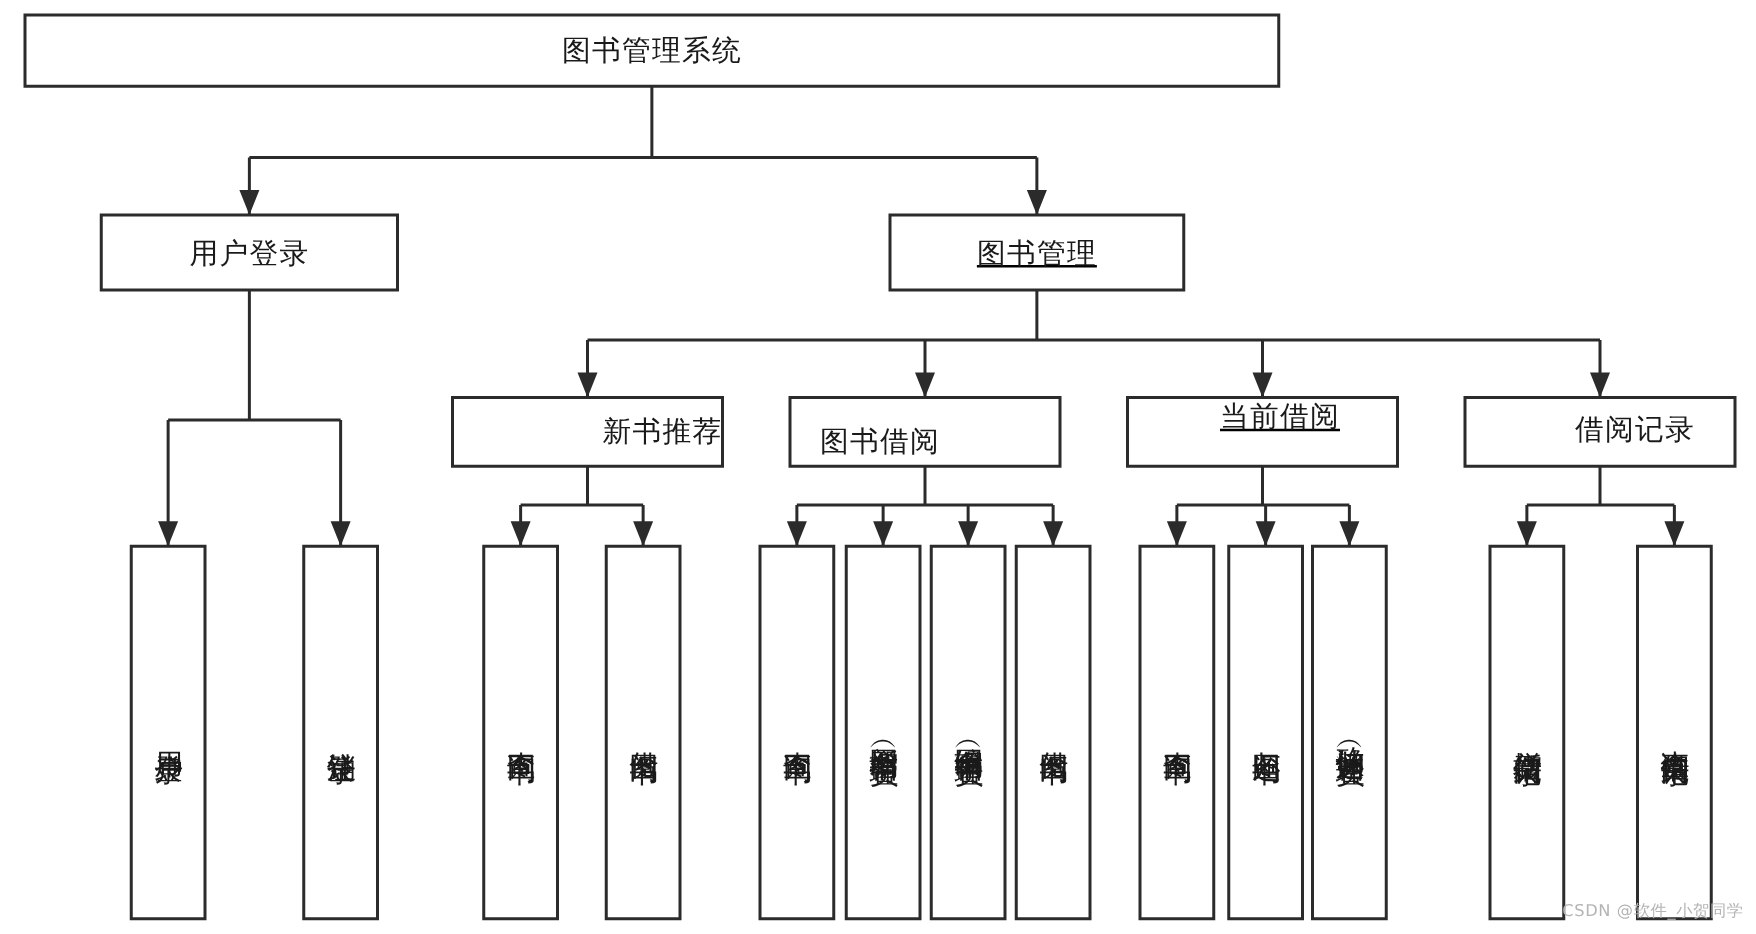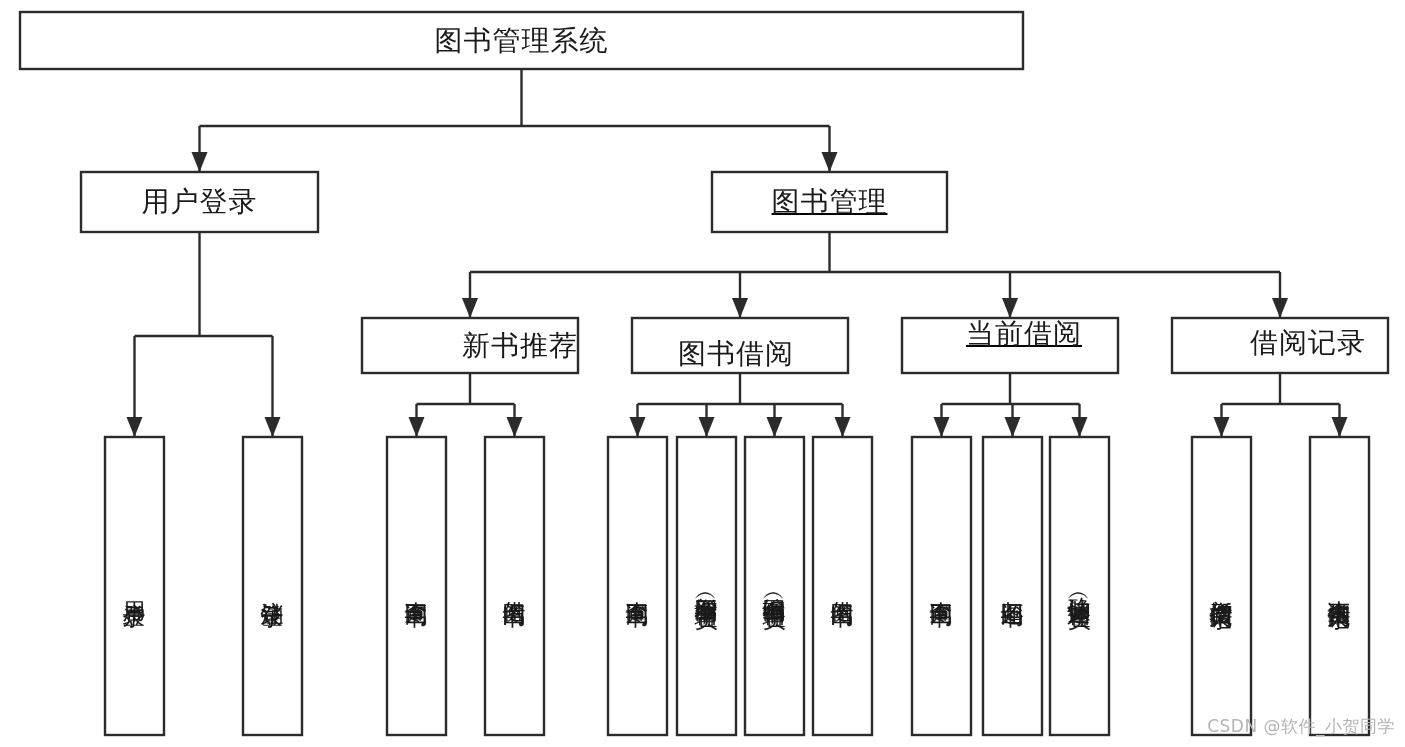--- a/index.html
+++ b/index.html
@@ -60,31 +60,31 @@
   }
   .hlabel-wrap {
     position: absolute;
     display: flex;
     align-items: center;
     justify-content: center;
     pointer-events: none;
   }
   .hlabel-wrap span {
     font-family: "DejaVu Sans", "Liberation Sans", sans-serif;
-    font-size: 28px;
+    font-size: 23px;
     color: #1a1a1a;
     letter-spacing: 1px;
     white-space: nowrap;
   }
   #watermark {
     position: absolute;
     right: 10px;
     bottom: 9px;
     font-family: "DejaVu Sans", "Liberation Sans", sans-serif;
-    font-size: 17px;
+    font-size: 13px;
     color: #b4b4b4;
     letter-spacing: 0.5px;
     white-space: nowrap;
     pointer-events: none;
   }
 </style>
 </head>
 <body>
 
 <div id="diagram-root">
@@ -172,21 +172,21 @@
       </div>
       <div class="hlabel-wrap" style="left: 81px; top: 172px; width: 237px; height: 60px;">
         <span>用户登录</span>
       </div>
       <div class="hlabel-wrap" style="left: 712px; top: 172px; width: 235px; height: 60px; text-decoration: underline;">
         <span>图书管理</span>
       </div>
       <div class="hlabel-wrap" style="left: 362px; top: 318px; width: 216px; height: 55px; justify-content: flex-end;">
         <span>新书推荐</span>
       </div>
-      <div class="hlabel-wrap" style="left: 628px; top: 318px; width: 216px; height: 71px;">
+      <div class="hlabel-wrap" style="left: 596px; top: 318px; width: 216px; height: 71px;">
         <span>图书借阅</span>
       </div>
       <div class="hlabel-wrap" style="left: 902px; top: 306px; width: 244px; height: 55px; text-decoration: underline;">
         <span>当前借阅</span>
       </div>
       <div class="hlabel-wrap" style="left: 1172px; top: 318px; width: 216px; height: 50px; padding-left: 28px;">
         <span>借阅记录</span>
       </div>
       <div class="vlabel-wrap" style="left: 105px; top: 437px; width: 59px; height: 298px;">
         <span>用户登录</span>

